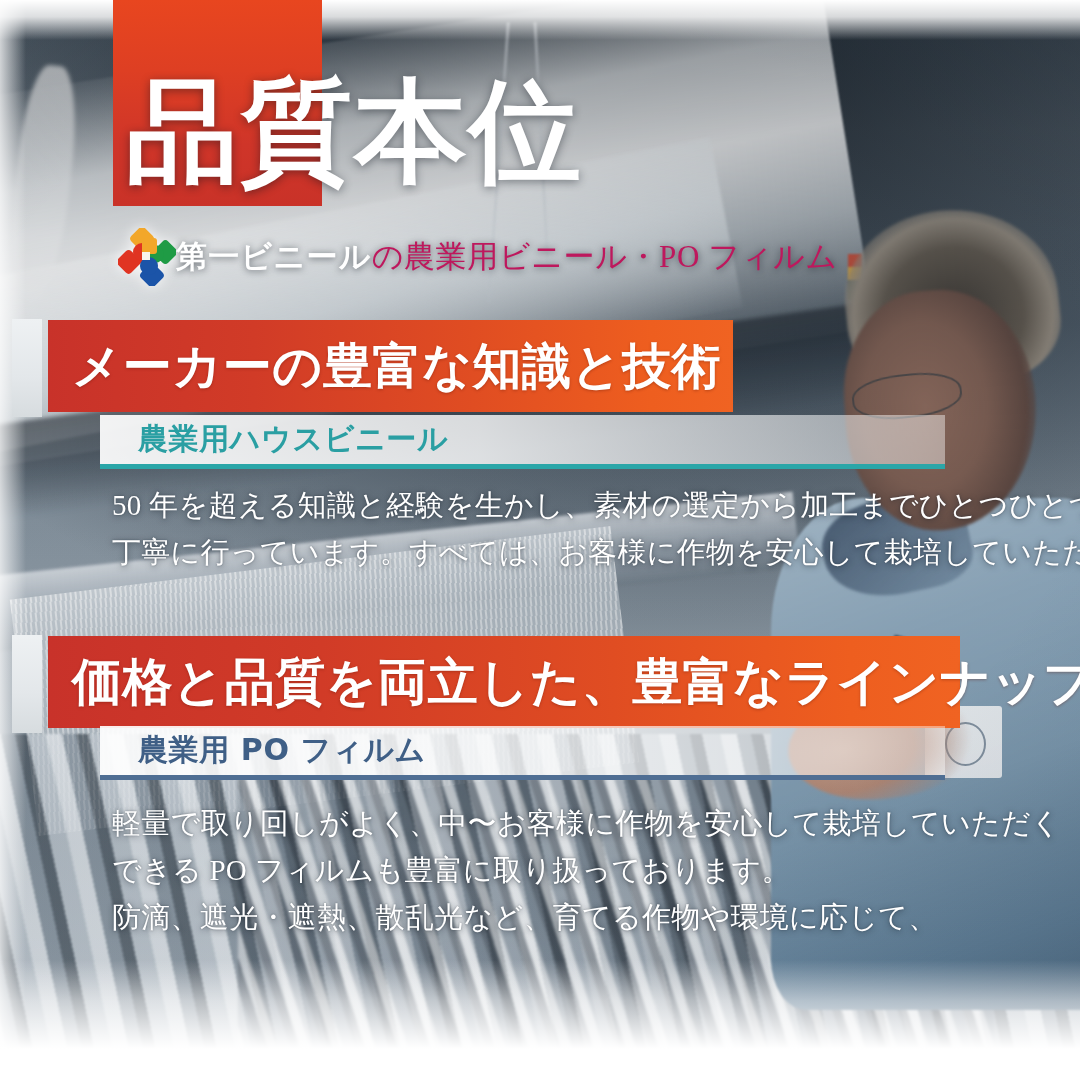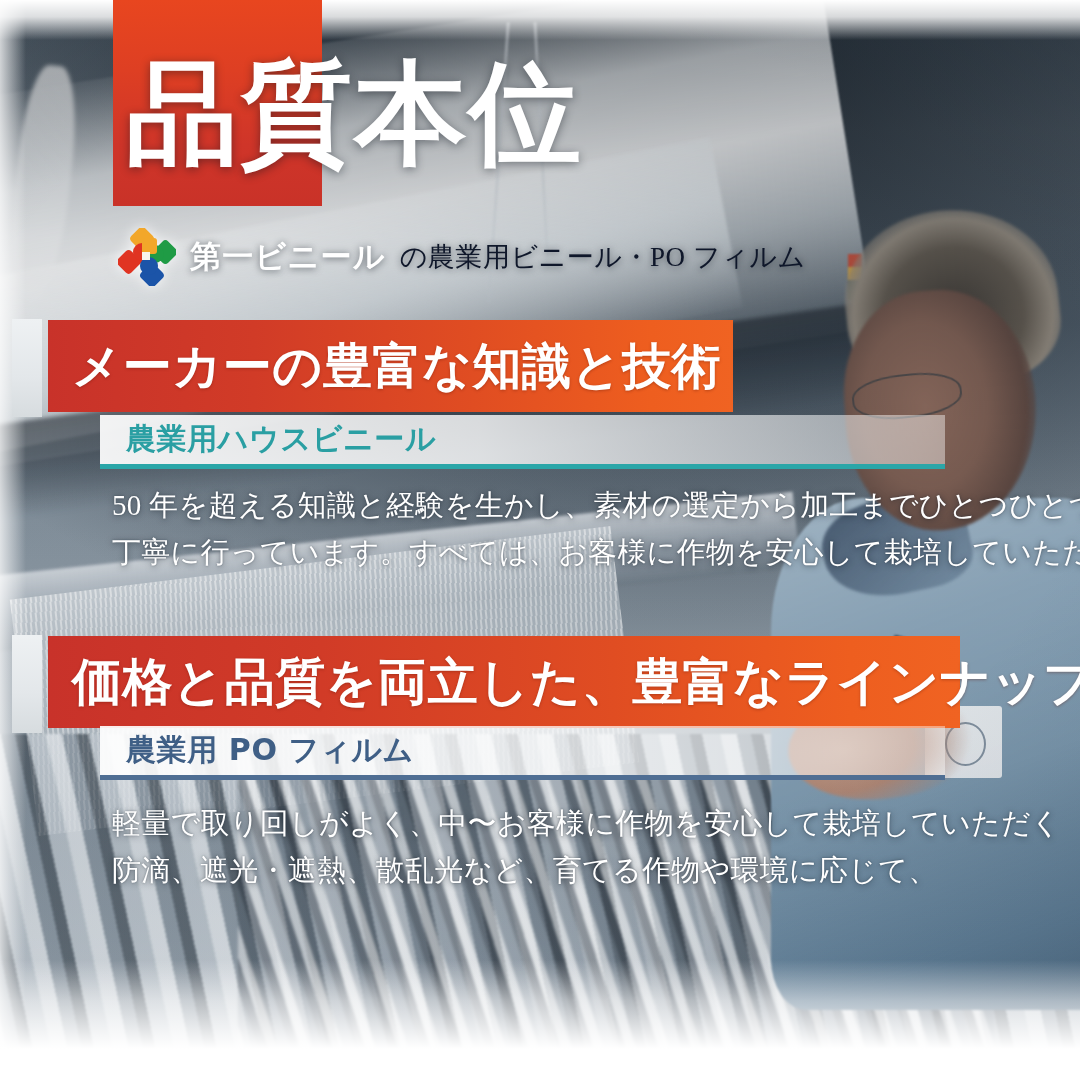--- a/index.html
+++ b/index.html
@@ -185,47 +185,47 @@
 
   
   .content{ position:absolute; inset:0; }
 
   
   .title-block{
     position:absolute; left:113px; top:0; width:209px; height:206px;
     background:linear-gradient(180deg,#e8461f 0%, #de3f23 34%, #cf3529 70%, #c93228 100%);
   }
   .title-text{
-    position:absolute; left:126px; top:58px;
+    position:absolute; left:126px; top:76px;
     font-size:112px; line-height:1;
     letter-spacing:.02em;
     color:#ffffff;
     font-weight:700;
     text-shadow:0 2px 10px rgba(10,18,26,.45);
     white-space:nowrap;
   }
 
   
   .brand-row{
     position:absolute; left:118px; top:228px;
-    display:flex; align-items:center; gap:14px;
+    display:flex; align-items:center; 
     white-space:nowrap;
   }
   .logo-mark{
     position:relative; width:58px; height:58px; flex:0 0 58px;
     filter:drop-shadow(0 0 7px rgba(255,255,255,.85));
   }
   .brand-name{
     font-family:"DejaVu Sans","Liberation Sans",sans-serif;
     font-size:31px; font-weight:700; color:#ffffff;
     letter-spacing:.04em;
     text-shadow:0 1px 7px rgba(16,24,32,.6);
   }
   .brand-tail{
-    font-size:27px; color:#0f172a; letter-spacing:.02em;
+    font-size:31px; color:#be185d; letter-spacing:.02em;
     text-shadow:0 1px 7px rgba(16,24,32,.6);
   }
 
   
   .tab{
     position:absolute; left:12px; width:30px;
     background:linear-gradient(180deg,#eef1f3 0%, #e3e7ea 60%, #d7dcdf 100%);
   }
   .tab.t1{ top:319px; height:98px; }
   .tab.t2{ top:635px; height:98px; }
@@ -248,20 +248,21 @@
     text-shadow:0 1px 3px rgba(90,20,8,.35);
   }
   .bar.b2 .bar-text{ font-size:50px; }
 
   
   .sub{
     position:absolute; left:100px;
     width:845px; height:54px;
     display:flex; align-items:center;
     background:linear-gradient(90deg, rgba(255,255,255,.92) 0%, rgba(255,255,255,.80) 45%, rgba(255,255,255,.58) 78%, rgba(255,255,255,.42) 100%);
+    padding-left:12px;
   }
   .sub .sub-text{
     font-family:"DejaVu Sans","Liberation Sans",sans-serif;
     font-size:30px; font-weight:700; letter-spacing:.02em;
     padding-left:26px; white-space:nowrap;
   }
   .sub.s1{ top:415px; border-bottom:5px solid #2aa6a8; }
   .sub.s1 .sub-text{ color:#2a9fa3; }
   .sub.s2{ top:726px; border-bottom:5px solid #4f6e93; }
   .sub.s2 .sub-text{ color:#3f5f86; }
@@ -351,17 +352,18 @@
     </div>
 
     <div class="bar b2">
       <span class="bar-text">価格と品質を両立した、豊富なラインナップ</span>
     </div>
     <div class="sub s2">
       <span class="sub-text">農業用 PO フィルム</span>
     </div>
     <div class="body p2">
       <p>軽量で取り回しがよく、中〜お客様に作物を安心して栽培していただく</p>
+      <p>できる PO フィルムも豊富に取り扱っております。</p>
       <p>防滴、遮光・遮熱、散乱光など、育てる作物や環境に応じて、</p>
     </div>
 
   </div>
 </div>
 
 </body></html>

